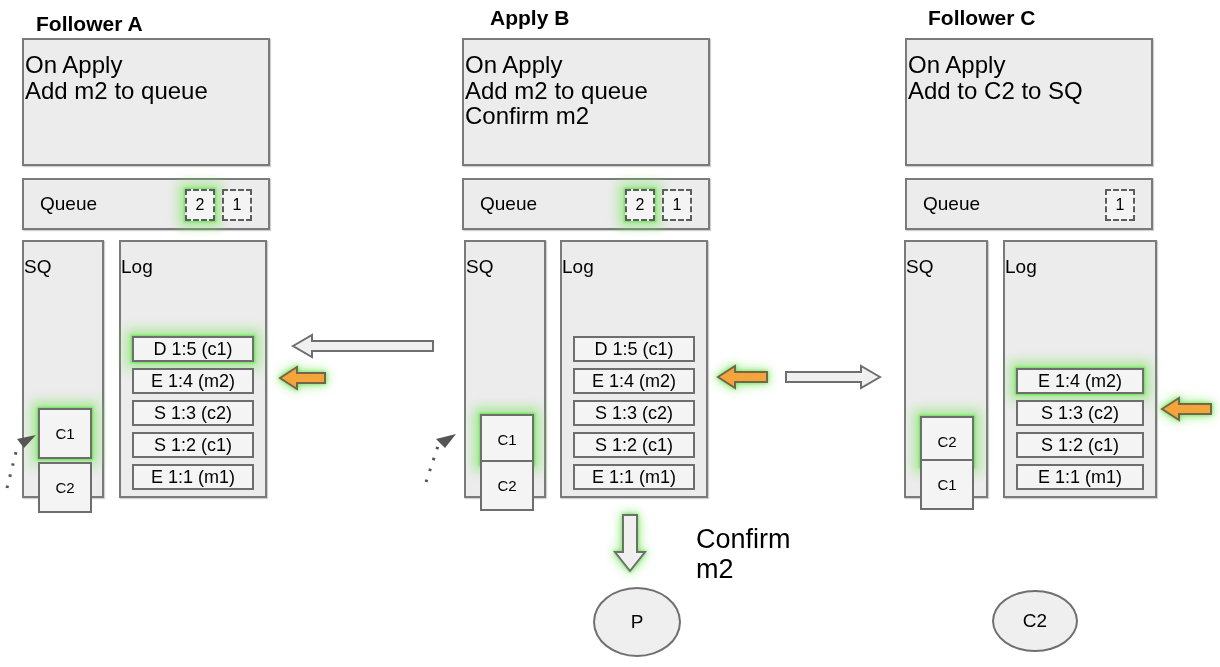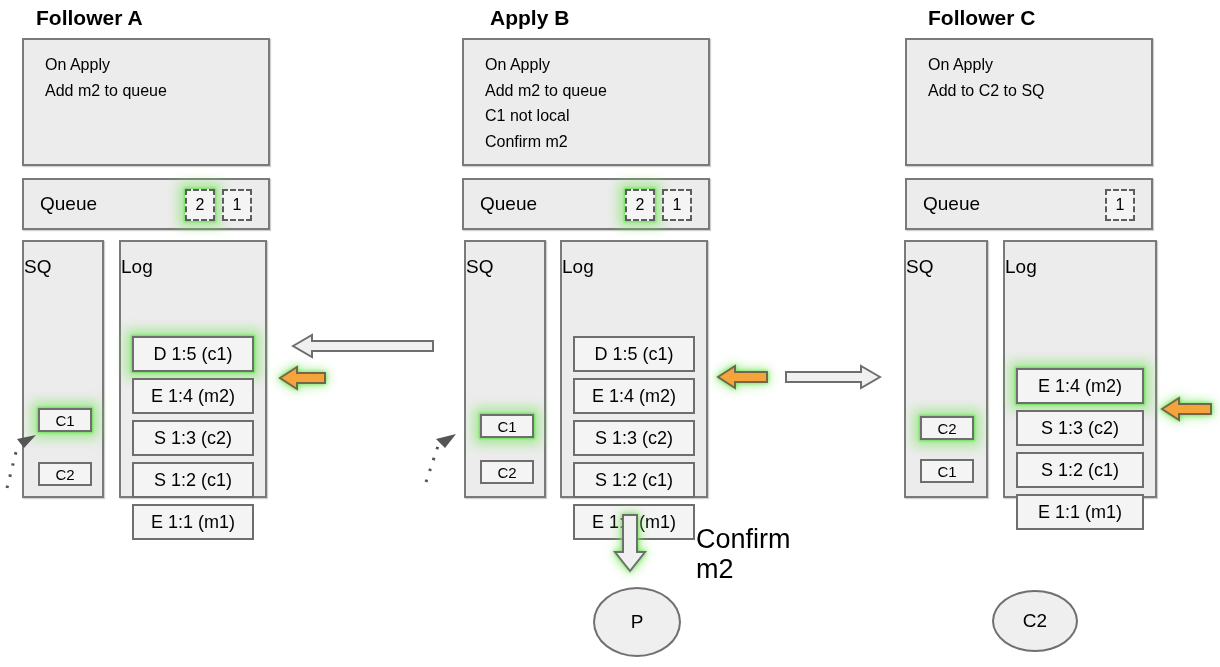--- a/index.html
+++ b/index.html
@@ -7,43 +7,43 @@
     width:1220px; height:667px; position:relative; overflow:hidden;
     background:#ffffff; color:#000000;
     font-family:"Liberation Sans", sans-serif;
   }
   .node-title { position:absolute; top:6px; font-weight:bold; font-size:21px; white-space:nowrap; }
   .panel {
     position:absolute; box-sizing:border-box;
     background:#ececec; border:2px solid #7a7a7a;
     box-shadow:1px 1px 1px rgba(0,0,0,0.18);
   }
-  .onapply { padding:12px 21px; font-size:16px; line-height:25.5px; }
+  .onapply { padding:12px 1px; font-size:24px; line-height:25.5px; }
   .italic { }
   .queue-label {
     position:absolute; left:16px; top:50%; transform:translateY(-50%); font-size:19px;
   }
   .queue-items { position:absolute; right:16px; top:9px; display:flex; gap:7px; }
   .qitem {
     width:30px; height:32px; box-sizing:border-box;
     border:2px dashed #5c5c5c; background:#f4f4f4;
     display:flex; align-items:center; justify-content:center; font-size:16px;
   }
   .box-label { padding-top:14px; font-size:19px; }
   .sq-item {
-    position:absolute; left:14px; width:54px; height:24px; box-sizing:border-box;
+    position:absolute; left:14px; width:54px; height:51px; box-sizing:border-box;
     background:#f4f4f4; border:2px solid #6e6e6e;
     display:flex; align-items:center; justify-content:center; font-size:15px;
   }
   .log-entries {
     position:absolute; left:11px; right:11px;
     display:flex; flex-direction:column; gap:6px;
   }
   .log-entry {
-    height:36px; box-sizing:border-box;
+    height:26px; box-sizing:border-box;
     background:#f4f4f4; border:2px solid #6e6e6e;
     display:flex; align-items:center; justify-content:center; font-size:18px;
   }
   .glow {
     box-shadow:0 0 2px 1px rgba(105,224,85,0.95), 0 0 11px 6px rgba(120,230,90,0.60);
   }
   .arrow-svg { position:absolute; overflow:visible; }
   .svg-glow { filter:drop-shadow(0 0 2px rgba(105,224,85,0.95)) drop-shadow(0 0 6px rgba(120,230,90,0.75)); }
   .gray-shape { fill:#f0f0f0; stroke:#6e6e6e; stroke-width:2; }
   .orange-shape { fill:#f5a43b; stroke:#70684a; stroke-width:2; }
@@ -55,21 +55,21 @@
     background:#efefef; border:2px solid #707070;
     display:flex; align-items:center; justify-content:center; font-size:19px;
   }
   .dot-line { stroke:#555555; stroke-width:3; stroke-linecap:butt; stroke-dasharray:2.5 9; fill:none; }
   .dot-head { fill:#555555; stroke:none; }
 </style>
 </head>
 <body>
 
 <div>
-  <div class="node-title" style="left:36px;">Follower A</div>
+  <div class="node-title" style="left:36px;margin-top:6px;">Follower A</div>
 
   <div class="panel onapply" style="left:22px;top:38px;width:248px;height:128px;">
     <div>On Apply</div>
     <div class="italic">Add m2 to queue</div>
   </div>
 
   <div class="panel" style="left:22px;top:178px;width:248px;height:52px;">
     <span class="queue-label">Queue</span>
     <div class="queue-items">
       <div class="qitem glow">2</div>
@@ -99,21 +99,20 @@
     <polygon class="dot-head" points="36,9 24,22 17,13"></polygon>
   </svg>
 </div>
 
 <div>
   <div class="node-title" style="left:490px;">Apply B</div>
 
   <div class="panel onapply" style="left:462px;top:38px;width:248px;height:128px;">
     <div>On Apply</div>
     <div class="italic">Add m2 to queue</div>
-    <div class="italic">C1 not local</div>
     <div class="italic">Confirm m2</div>
   </div>
 
   <div class="panel" style="left:462px;top:178px;width:248px;height:52px;">
     <span class="queue-label">Queue</span>
     <div class="queue-items">
       <div class="qitem glow">2</div>
       <div class="qitem">1</div>
     </div>
   </div>

